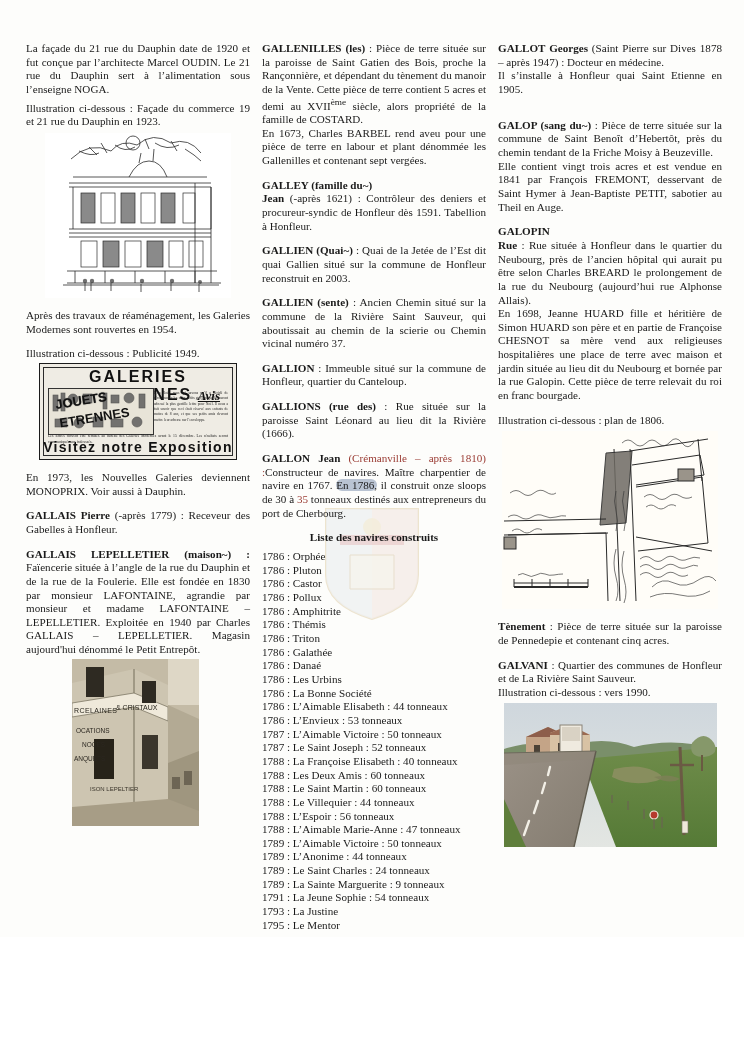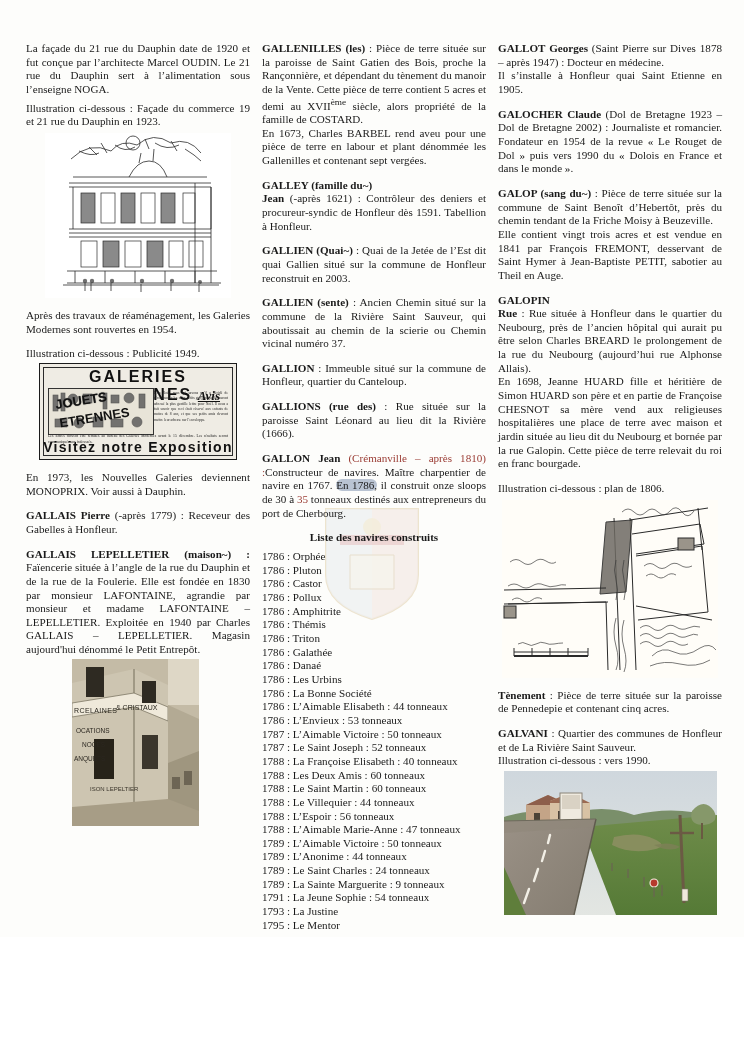--- a/index.html
+++ b/index.html
@@ -369,21 +369,20 @@
         </div>
 
     </div>
 
     <div class="col">
 
       <p><b class="hw">GALLOT Georges</b><span> (Saint Pierre sur Dives 1878 – après 1947) : Docteur en médecine.</span></p>
       <p>Il s’installe à Honfleur quai Saint Etienne en 1905.</p>
       <div class="gap"></div>
 
-      <p><b class="hw">GALOCHER Claude</b><span> (Dol de Bretagne 1923 – Dol de Bretagne 2002) : Journaliste et romancier. Fondateur en 1954 de la revue « Le Rouget de Dol » puis vers 1990 du « Dolois en France et dans le monde ».</span></p>
       <div class="gap"></div>
 
       <p><b class="hw">GALOP (sang du~)</b><span> : Pièce de terre située sur la commune de Saint Benoît d’Hebertôt, près du chemin tendant de la Friche Moisy à Beuzeville.</span></p>
       <p>Elle contient vingt trois acres et est vendue en 1841 par François FREMONT, desservant de Saint Hymer à Jean-Baptiste PETIT, sabotier au Theil en Auge.</p>
       <div class="gap"></div>
 
       <p class="cap"><b class="hw">GALOPIN</b></p>
       <p><b class="hw">Rue</b><span> : Rue située à Honfleur dans le quartier du Neubourg, près de l’ancien hôpital qui aurait pu être selon Charles BREARD le prolongement de la rue du Neubourg (aujourd’hui rue Alphonse Allais).</span></p>
       <p>En 1698, Jeanne HUARD fille et héritière de Simon HUARD son père et en partie de Françoise CHESNOT sa mère vend aux religieuses hospitalières une place de terre avec maison et jardin située au lieu dit du Neubourg et bornée par la rue Galopin. Cette pièce de terre relevait du roi en franc bourgade.</p>
       <div class="gap"></div>

